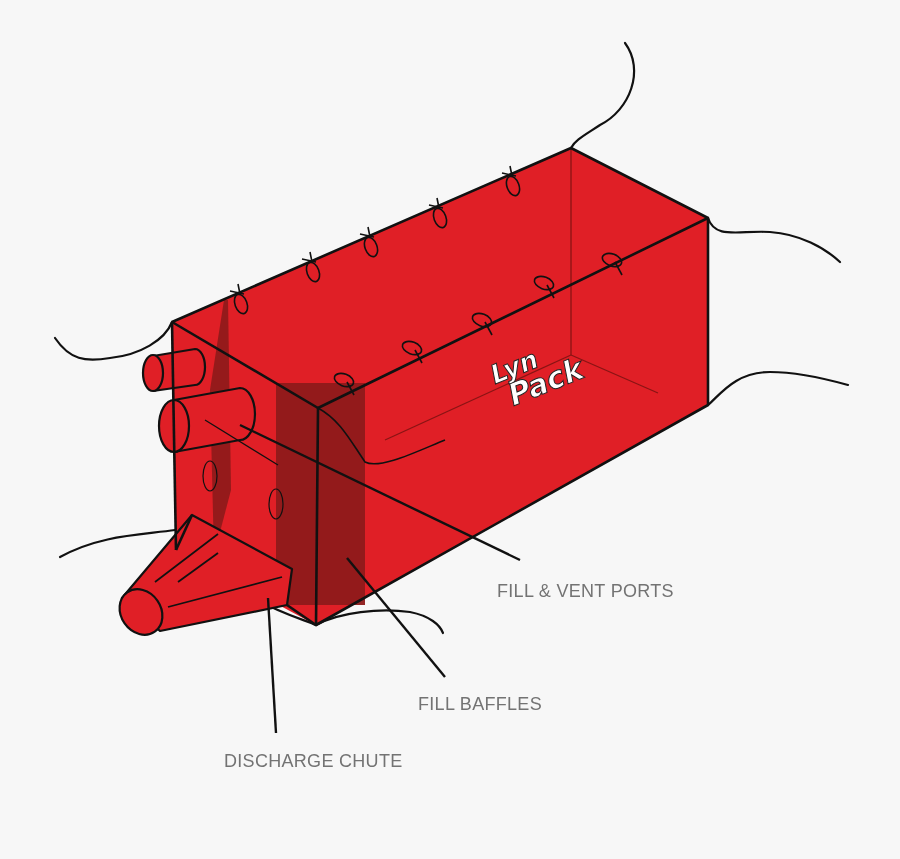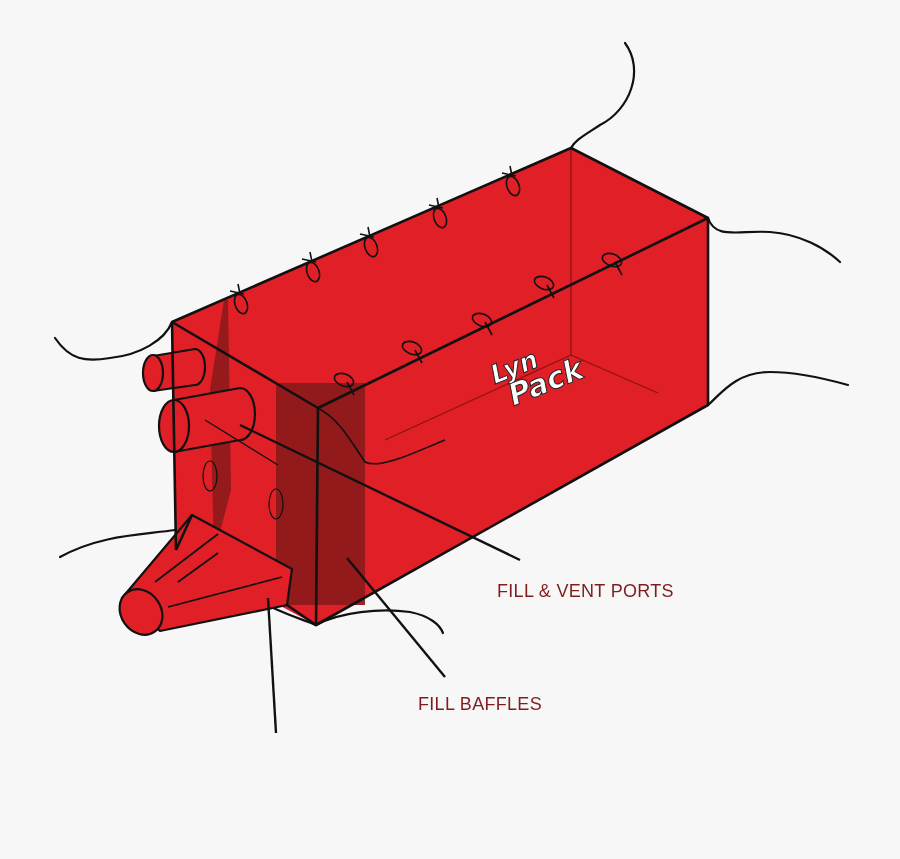--- a/index.html
+++ b/index.html
@@ -2,21 +2,21 @@
 <html><head>
 <meta charset="utf-8">
 <style>
   html, body { margin: 0; padding: 0; background: #f7f7f7; }
   #stage { position: relative; width: 900px; height: 859px; overflow: hidden; background: #f7f7f7; }
   svg { position: absolute; left: 0; top: 0; }
   .label {
     position: absolute;
     font-family: "Liberation Sans", sans-serif;
     font-size: 18px;
-    color: #7f1d1d;
+    color: #737373;
     letter-spacing: 0.3px;
     white-space: nowrap;
   }
   .logo {
     position: absolute;
     font-family: "DejaVu Sans", sans-serif;
     font-weight: bold;
     font-style: italic;
     color: #ffffff;
     -webkit-text-stroke: 1px #222;
@@ -140,13 +140,14 @@
       <line x1="268" y1="598" x2="276" y2="733"></line>
       <line x1="205" y1="420" x2="278" y2="465" stroke-width="1.3"></line>
     </g>
   </svg>
 
   <div class="logo" style="left:486px; top:362px; font-size:26px; transform: rotate(-22deg);">Lyn</div>
   <div class="logo" style="left:503px; top:380px; font-size:30px; transform: rotate(-22deg);">Pack</div>
 
   <div class="label" style="left:497px; top:581px;">FILL &amp; VENT PORTS</div>
   <div class="label" style="left:418px; top:694px;">FILL BAFFLES</div>
+  <div class="label" style="left:224px; top:751px;">DISCHARGE CHUTE</div>
 </div>
 
 </body></html>

